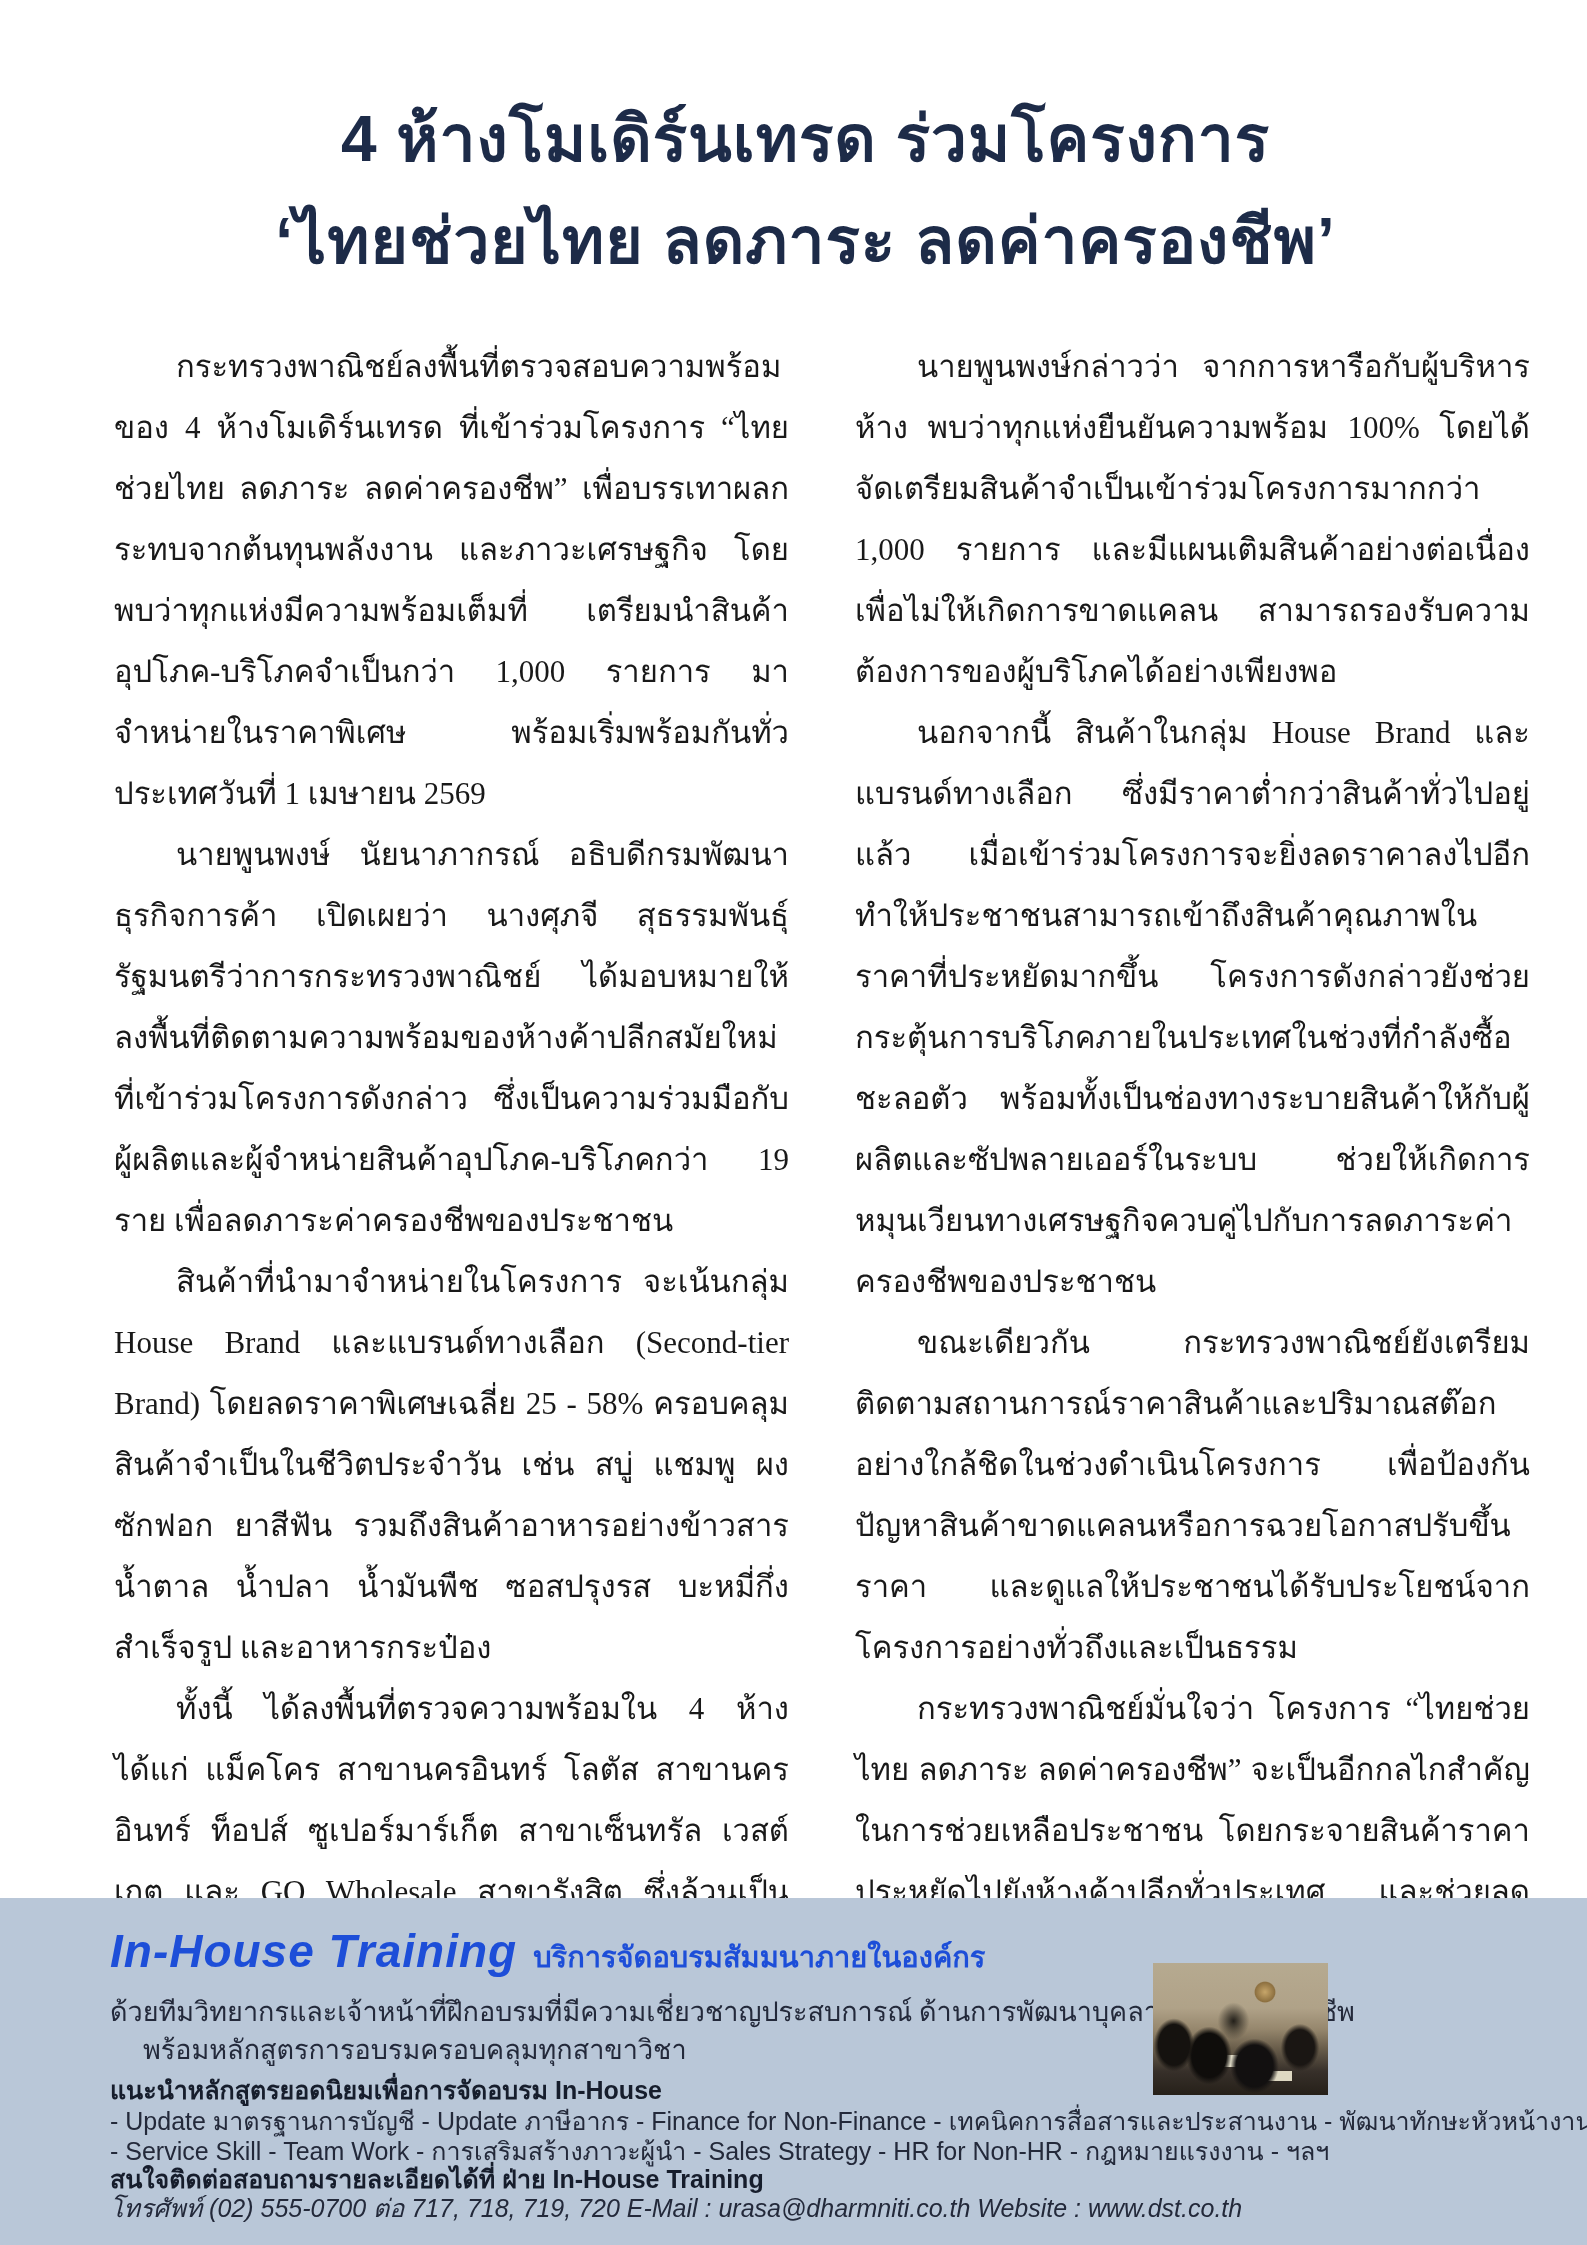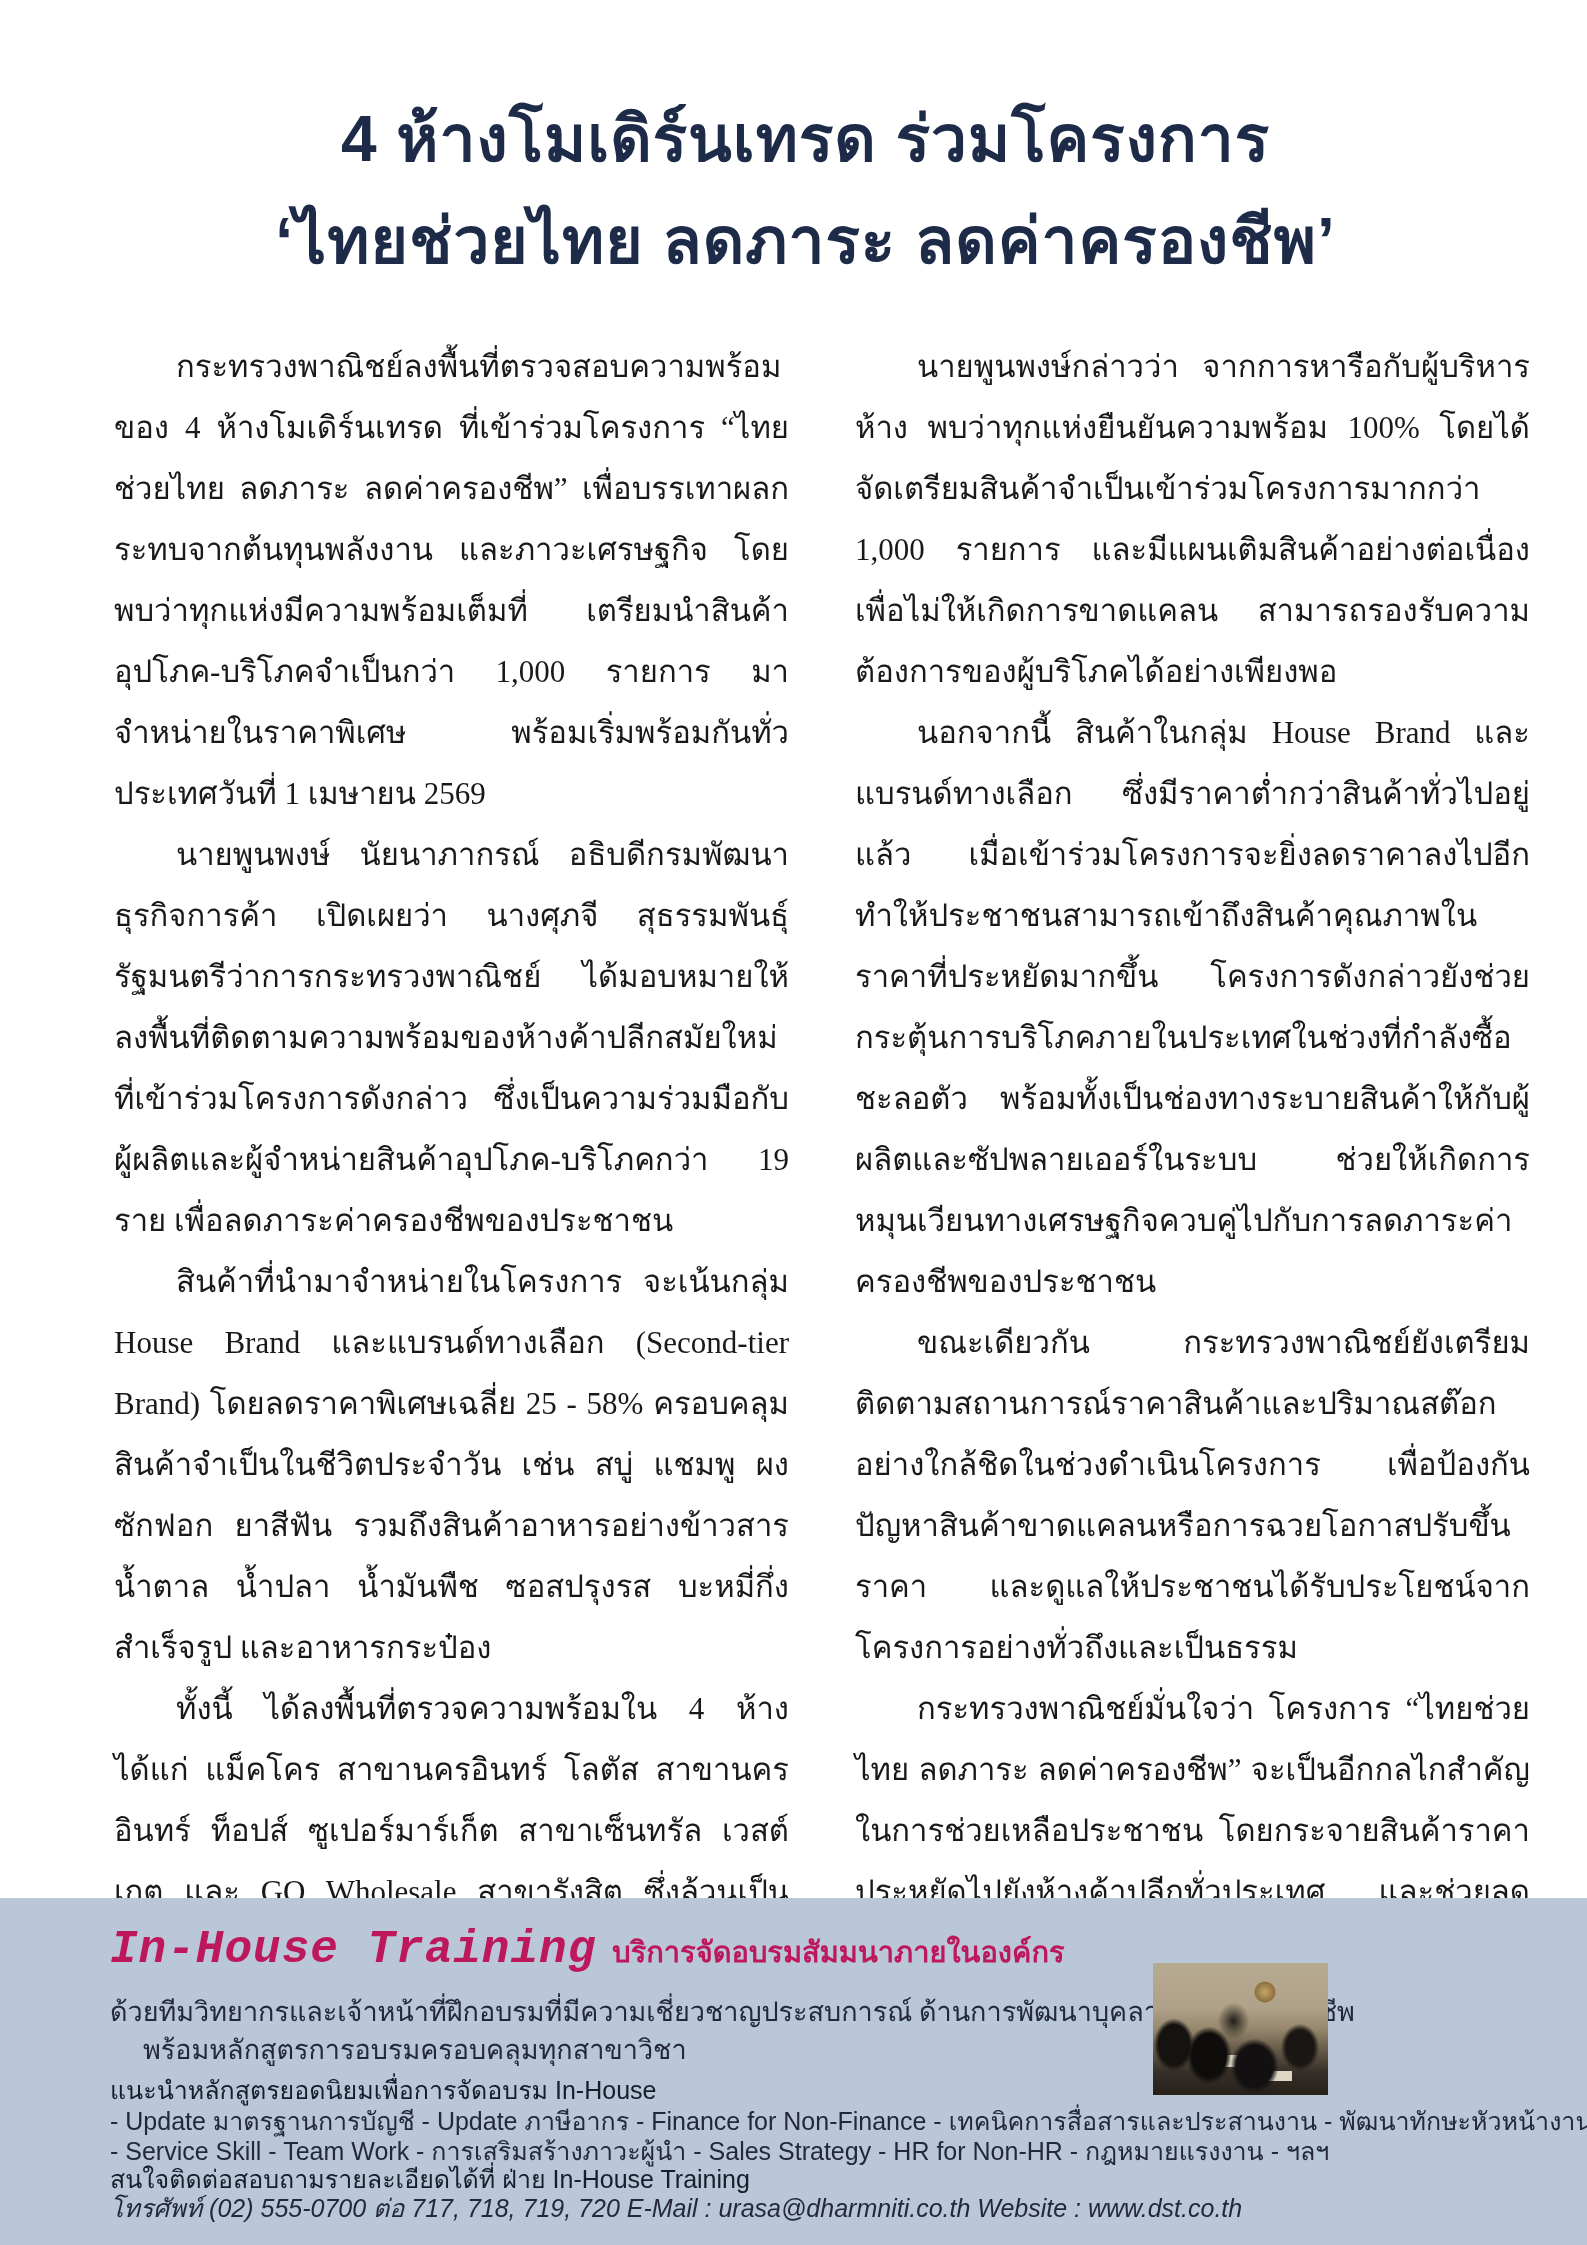--- a/index.html
+++ b/index.html
@@ -58,43 +58,43 @@
     position:absolute;
     left:0; top:1898px;
     width:1587px; height:347px;
     background:#b9c7d8;
     overflow:hidden;
   }
   .f-title {
     position:absolute;
     left:110px; top:26px;
     white-space:nowrap;
-    color:#be185d;
-    font-family:Liberation Mono, monospace;
+    color:#1d4ed8;
+    font-family:Liberation Sans, sans-serif;
   }
   .f-title-en {
     font-style:italic;
     font-weight:800;
     font-size:46px;
     letter-spacing:1px;
   }
   .f-title-th {
     font-weight:700;
     font-size:29px;
     margin-left:16px;
   }
   .f-line {
     position:absolute;
     left:110px;
     white-space:nowrap;
     font-family:"Liberation Sans", sans-serif;
     font-size:25px;
     color:#23293a;
   }
-  .f-bold { font-weight:400; color:#161d2c; }
+  .f-bold { font-weight:700; color:#161d2c; }
   .f-intro1   { top:92px;  font-family:"Liberation Serif", serif; font-size:27px; }
   .f-intro2   { top:130px; font-family:"Liberation Serif", serif; font-size:27px;margin-left:33px; }
   .f-reco     { top:172px; }
   .f-courses1 { top:203px; }
   .f-courses2 { top:233px; }
   .f-contact-h{ top:261px; }
   .f-contact  { top:290px;font-style:italic; }
 
   
   .photo {

